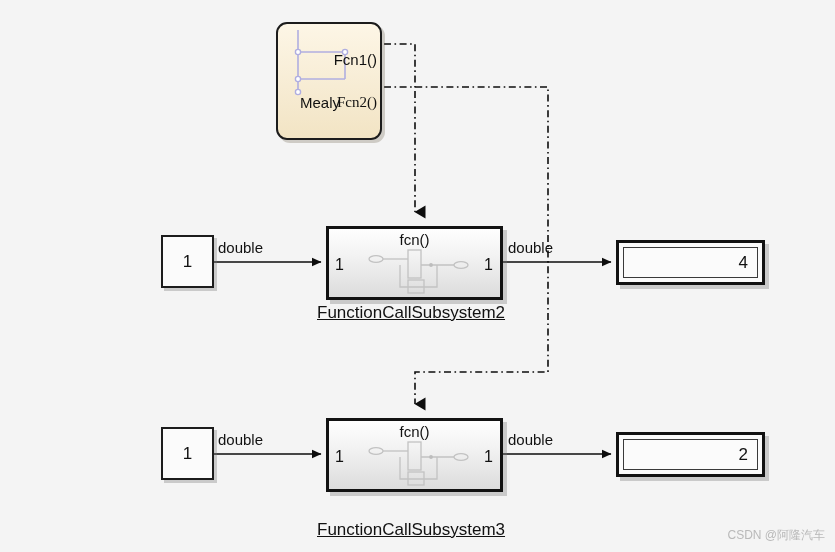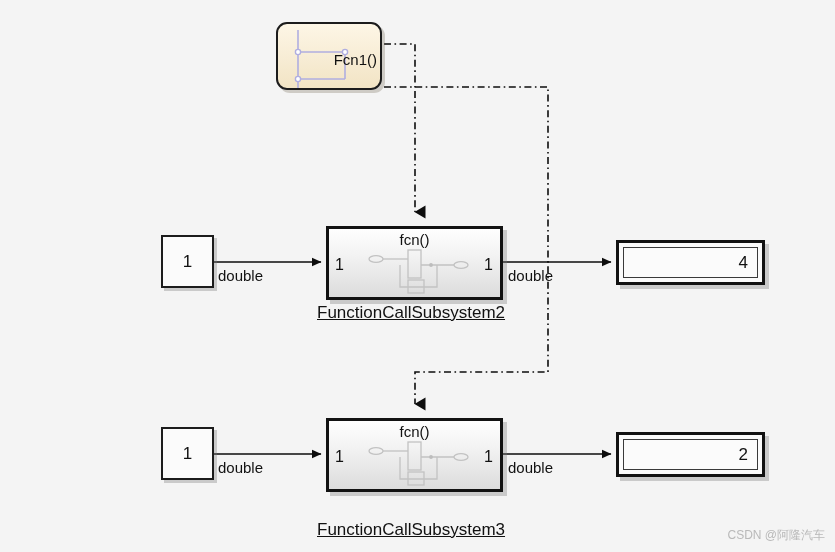--- a/index.html
+++ b/index.html
@@ -26,21 +26,21 @@
     height: 552px;
     pointer-events: none;
   }
 
   
   .chart-block {
     position: absolute;
     left: 276px;
     top: 22px;
     width: 106px;
-    height: 68px;
+    height: 118px;
     border: 2px solid #1c1c1c;
     border-radius: 11px;
     background: linear-gradient(180deg, #fdf6e6 0%, #f7ecd4 55%, #f2e4c4 100%);
     box-shadow: 3px 3px 0 rgba(120,110,90,0.30);
     box-sizing: border-box;
     overflow: hidden;
   }
   .chart-sf {
     position: absolute;
     left: 0; top: 0;
@@ -150,21 +150,20 @@
     font-size: 17px;
     color: #111;
   }
 
   
   .sig-label {
     position: absolute;
     font-size: 15px;
     color: #111;
     white-space: nowrap;
-    margin-top: 28px;
   }
 
   
   .watermark {
     position: absolute;
     right: 10px;
     bottom: 8px;
     font-size: 12px;
     color: #b9b9b9;
     white-space: nowrap;

